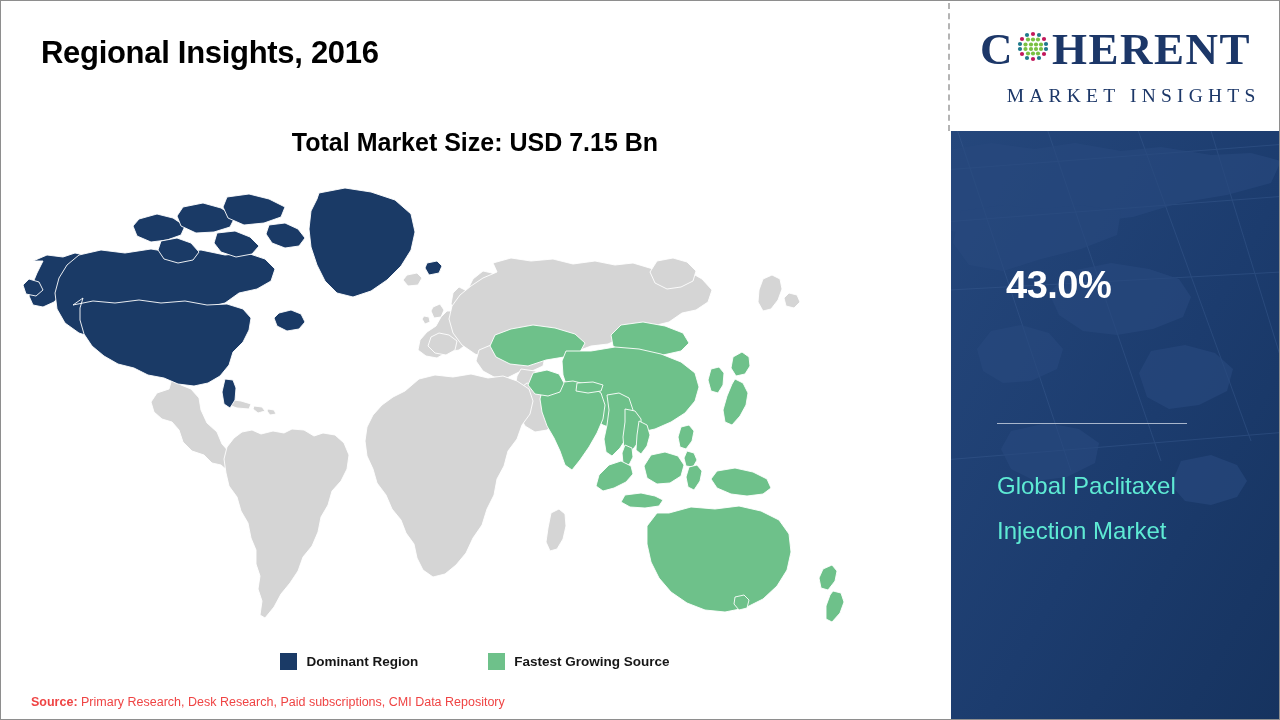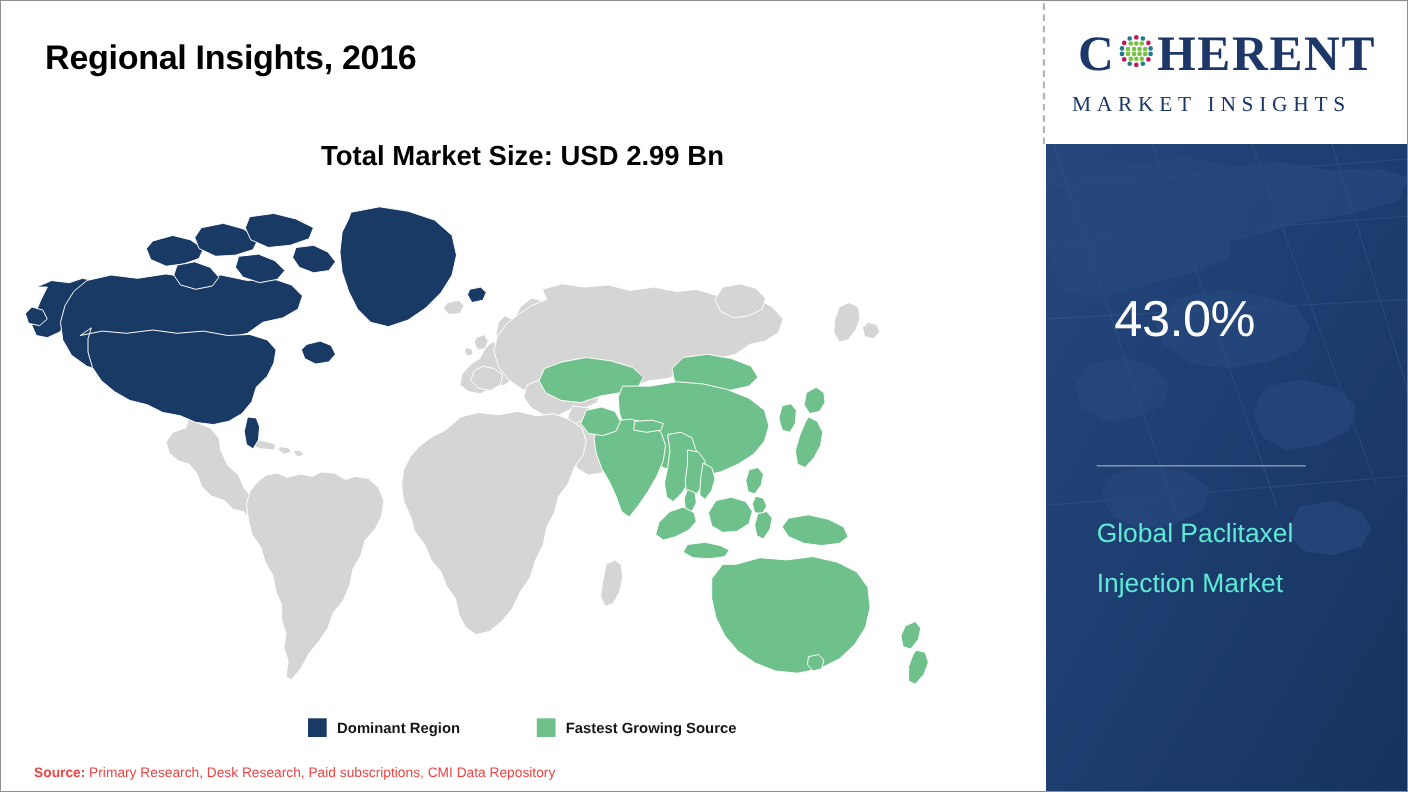--- a/index.html
+++ b/index.html
@@ -120,21 +120,21 @@
     line-height: 1;
   }
   #logo-globe { display: inline-block; margin: 0 1px 0 1px; }
   #logo-sub {
     margin-top: 14px;
     color: #1c3768;
     font-family: "Liberation Serif", serif;
     font-size: 19.5px;
     letter-spacing: 5.2px;
     line-height: 1;
-    text-align: left;
+    text-align: right;
     padding-left: 4px;
   }
 
   #stat-panel {
     position: absolute;
     left: 950px; top: 130px;
     width: 329px; height: 589px;
     background: #1c3c6e;
     overflow: hidden;
   }
@@ -146,23 +146,23 @@
   #panel-watermark svg { width: 100%; height: 100%; display: block; }
 
   #panel-content {
     position: absolute;
     left: 46px; top: 0;
     width: 270px; height: 589px;
   }
 
   #stat-percent {
     position: absolute;
-    top: 135px; left: 16px;
-    font-size: 46px;
-    font-weight: normal;
+    top: 135px; left: 9px;
+    font-size: 38px;
+    font-weight: bold;
     color: #ffffff;
     line-height: 1;
     letter-spacing: -0.5px;
   }
   #stat-caption {
     position: absolute;
     top: 196px; left: 0;
     width: 250px;
     font-size: 17px;
     color: #f0f2f6;
@@ -188,21 +188,21 @@
 </head>
 <body>
 
 <div id="page">
 
   <div id="left-pane">
 
     <div id="page-title">Regional Insights, 2016</div>
 
     <div id="market-size-line">
-      <span class="ms-label">Total Market Size: </span><span class="ms-value">USD 2.99 Bn</span>
+      <span class="ms-label">Total Market Size: </span><span class="ms-value">USD 7.15 Bn</span>
     </div>
 
     <div id="map-wrap">
       <svg viewBox="0 0 880 440" xmlns="http://www.w3.org/2000/svg">
 
         <g class="land-other">
 
           <path d="M148,206 l-12,4 -6,9 3,10 8,7 10,3 7,8 4,12 9,9 12,4 8,8 9,2 7,6 10,1 5,6 9,-1 3,-7 -6,-6 -10,-3 -8,-7 -9,-10 -5,-12 -10,-9 -6,-13 -2,-12 -8,-9 -10,-4 -9,-6z"></path>
 
           <path d="M206,216 l14,2 10,3 -2,5 -12,-1 -11,-4z"></path>

